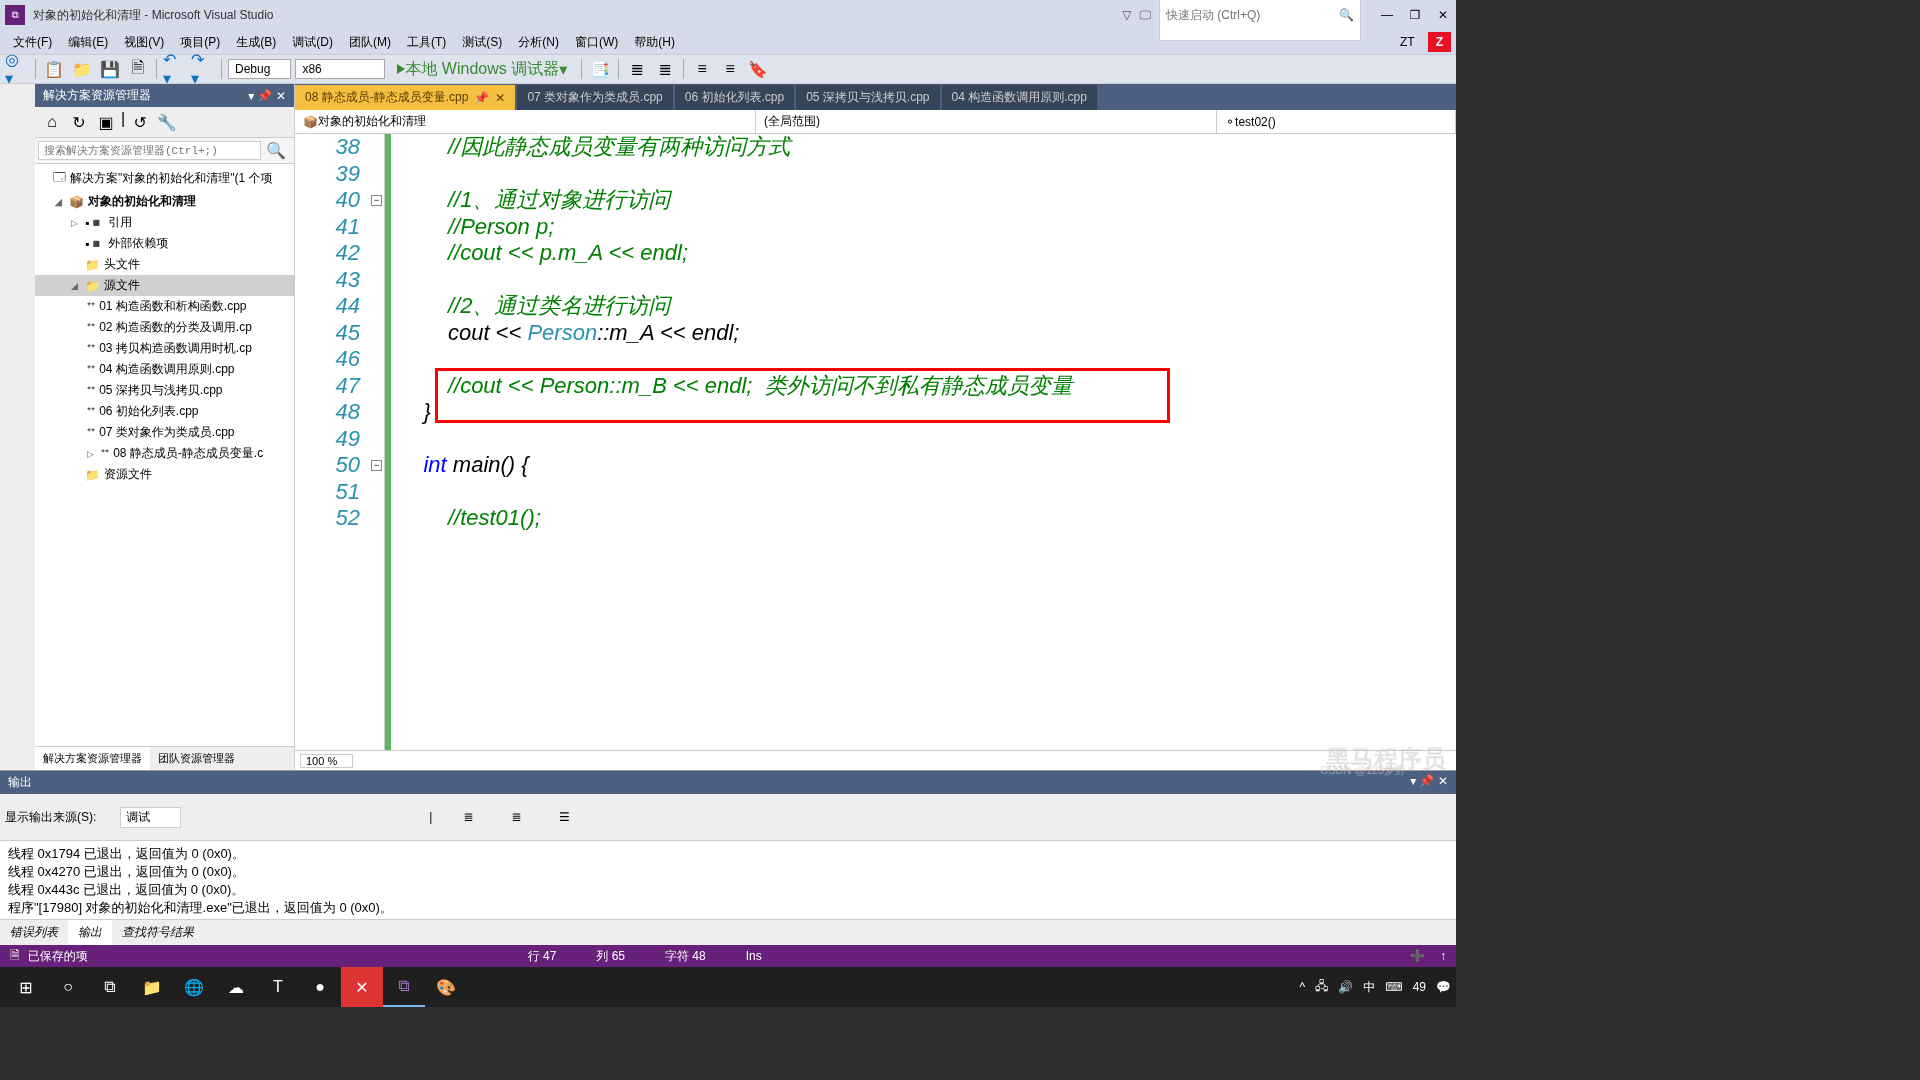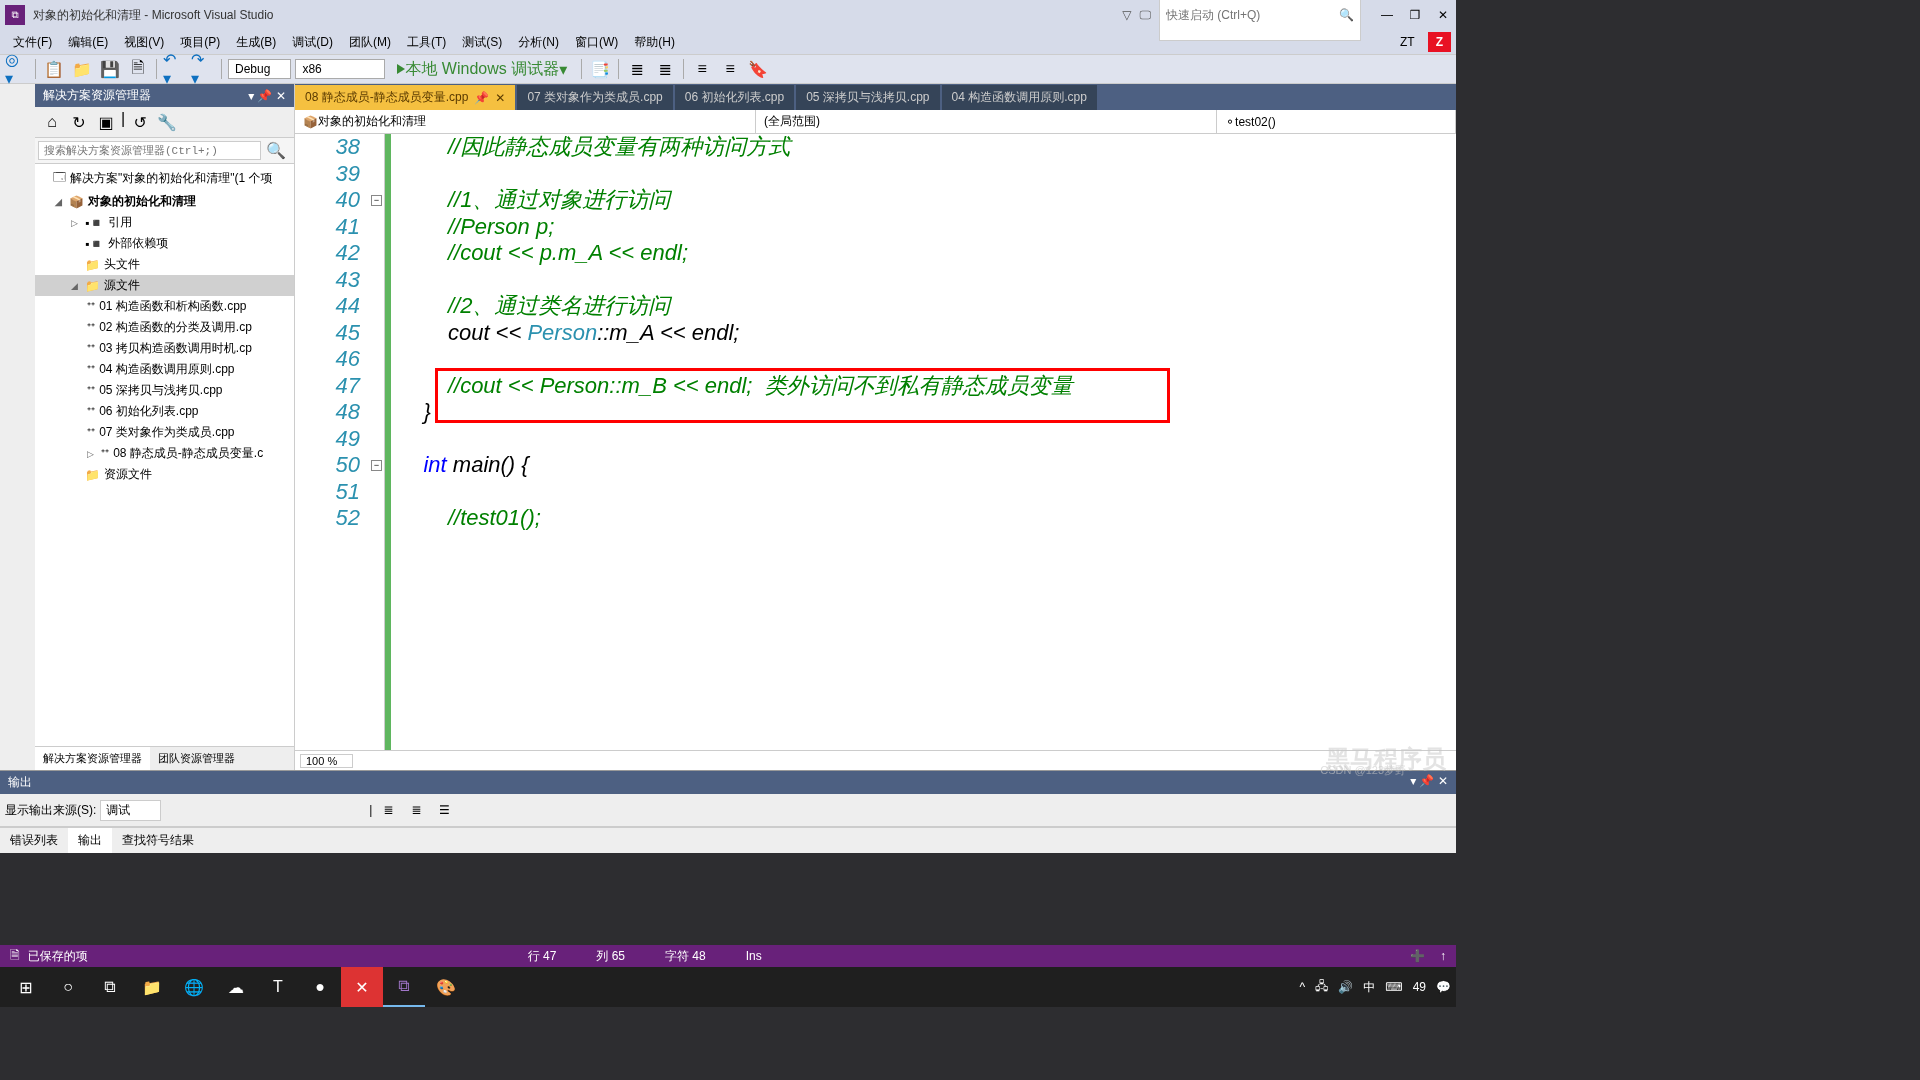--- a/index.html
+++ b/index.html
@@ -72,25 +72,25 @@
     .type { color: #2b91af; }
     .normal { color: #000; }
     .fold-box { position: absolute; width: 11px; height: 11px; border: 1px solid #888; font-size: 9px; line-height: 9px; text-align: center; cursor: pointer; background: white; }
     .red-highlight { border: 3px solid red; position: absolute; pointer-events: none; }
     .zoom-bar { height: 20px; background: white; border-top: 1px solid #ccc; font-size: 11px; padding: 0 5px; display: flex; align-items: center; }
     .zoom-dd { border: 1px solid #ccc; padding: 0 15px 0 5px; }
     
     
     .output-panel { height: 175px; border-top: 1px solid #999; display: flex; flex-direction: column; }
     .output-header { background: #4d6082; color: white; padding: 3px 8px; font-size: 12px; display: flex; justify-content: space-between; }
-    .output-toolbar { background: #eee; padding: 4px 5px; display: flex; align-items: center; gap: 4px; font-size: 12px; border-bottom: 1px solid #ccc; }
+    .output-toolbar { background: #eee; padding: 11px 5px; display: flex; align-items: center; gap: 24px; font-size: 12px; border-bottom: 1px solid #ccc; }
     .output-dd { border: 1px solid #ccc; padding: 1px 30px 1px 5px; background: white; }
     .output-content { flex: 1; background: white; font-family: Consolas, monospace; font-size: 13px; padding: 4px 8px; overflow: auto; }
     .output-tabs { background: #eee; display: flex; font-size: 12px; border-top: 1px solid #ccc; }
-    .output-tab { padding: 4px 10px; cursor: pointer; }
+    .output-tab { padding: 4px 10px; cursor: pointer; font-style: italic; }
     .output-tab.active { background: white; }
     
     
     .vs-statusbar { height: 22px; background: #68217a; color: white; font-size: 12px; display: flex; align-items: center; padding: 0 10px; }
     .vs-statusbar .status-item { margin-right: 40px; }
     .vs-statusbar .status-right { margin-left: auto; display: flex; gap: 15px; }
     
     
     .win-taskbar { height: 40px; background: #1f1f1f; display: flex; align-items: center; padding: 0 5px; }
     .task-icon { width: 42px; height: 40px; display: flex; align-items: center; justify-content: center; cursor: pointer; color: white; font-size: 16px; }
@@ -293,20 +293,26 @@
     </div>
     <div class="output-toolbar">
       <span>显示输出来源(S):</span>
       <span class="output-dd">调试</span>
       <span style="width:200px"></span>
       <span>|</span>
       <span class="tb-btn">≣</span>
       <span class="tb-btn">≣</span>
       <span class="tb-btn">☰</span>
     </div>
+    <div class="output-content" id="output-lines">
+        <div>线程 0x1794 已退出，返回值为 0 (0x0)。</div>
+        <div>线程 0x4270 已退出，返回值为 0 (0x0)。</div>
+        <div>线程 0x443c 已退出，返回值为 0 (0x0)。</div>
+        <div>程序"[17980] 对象的初始化和清理.exe"已退出，返回值为 0 (0x0)。</div>
+      </div>
     <div class="output-tabs">
       <div class="output-tab">错误列表</div>
       <div class="output-tab active">输出</div>
       <div class="output-tab">查找符号结果</div>
     </div>
   </div>
 
   <div class="vs-statusbar">
     <span style="margin-right:8px">🗎</span>
     <span class="status-item">已保存的项</span>

